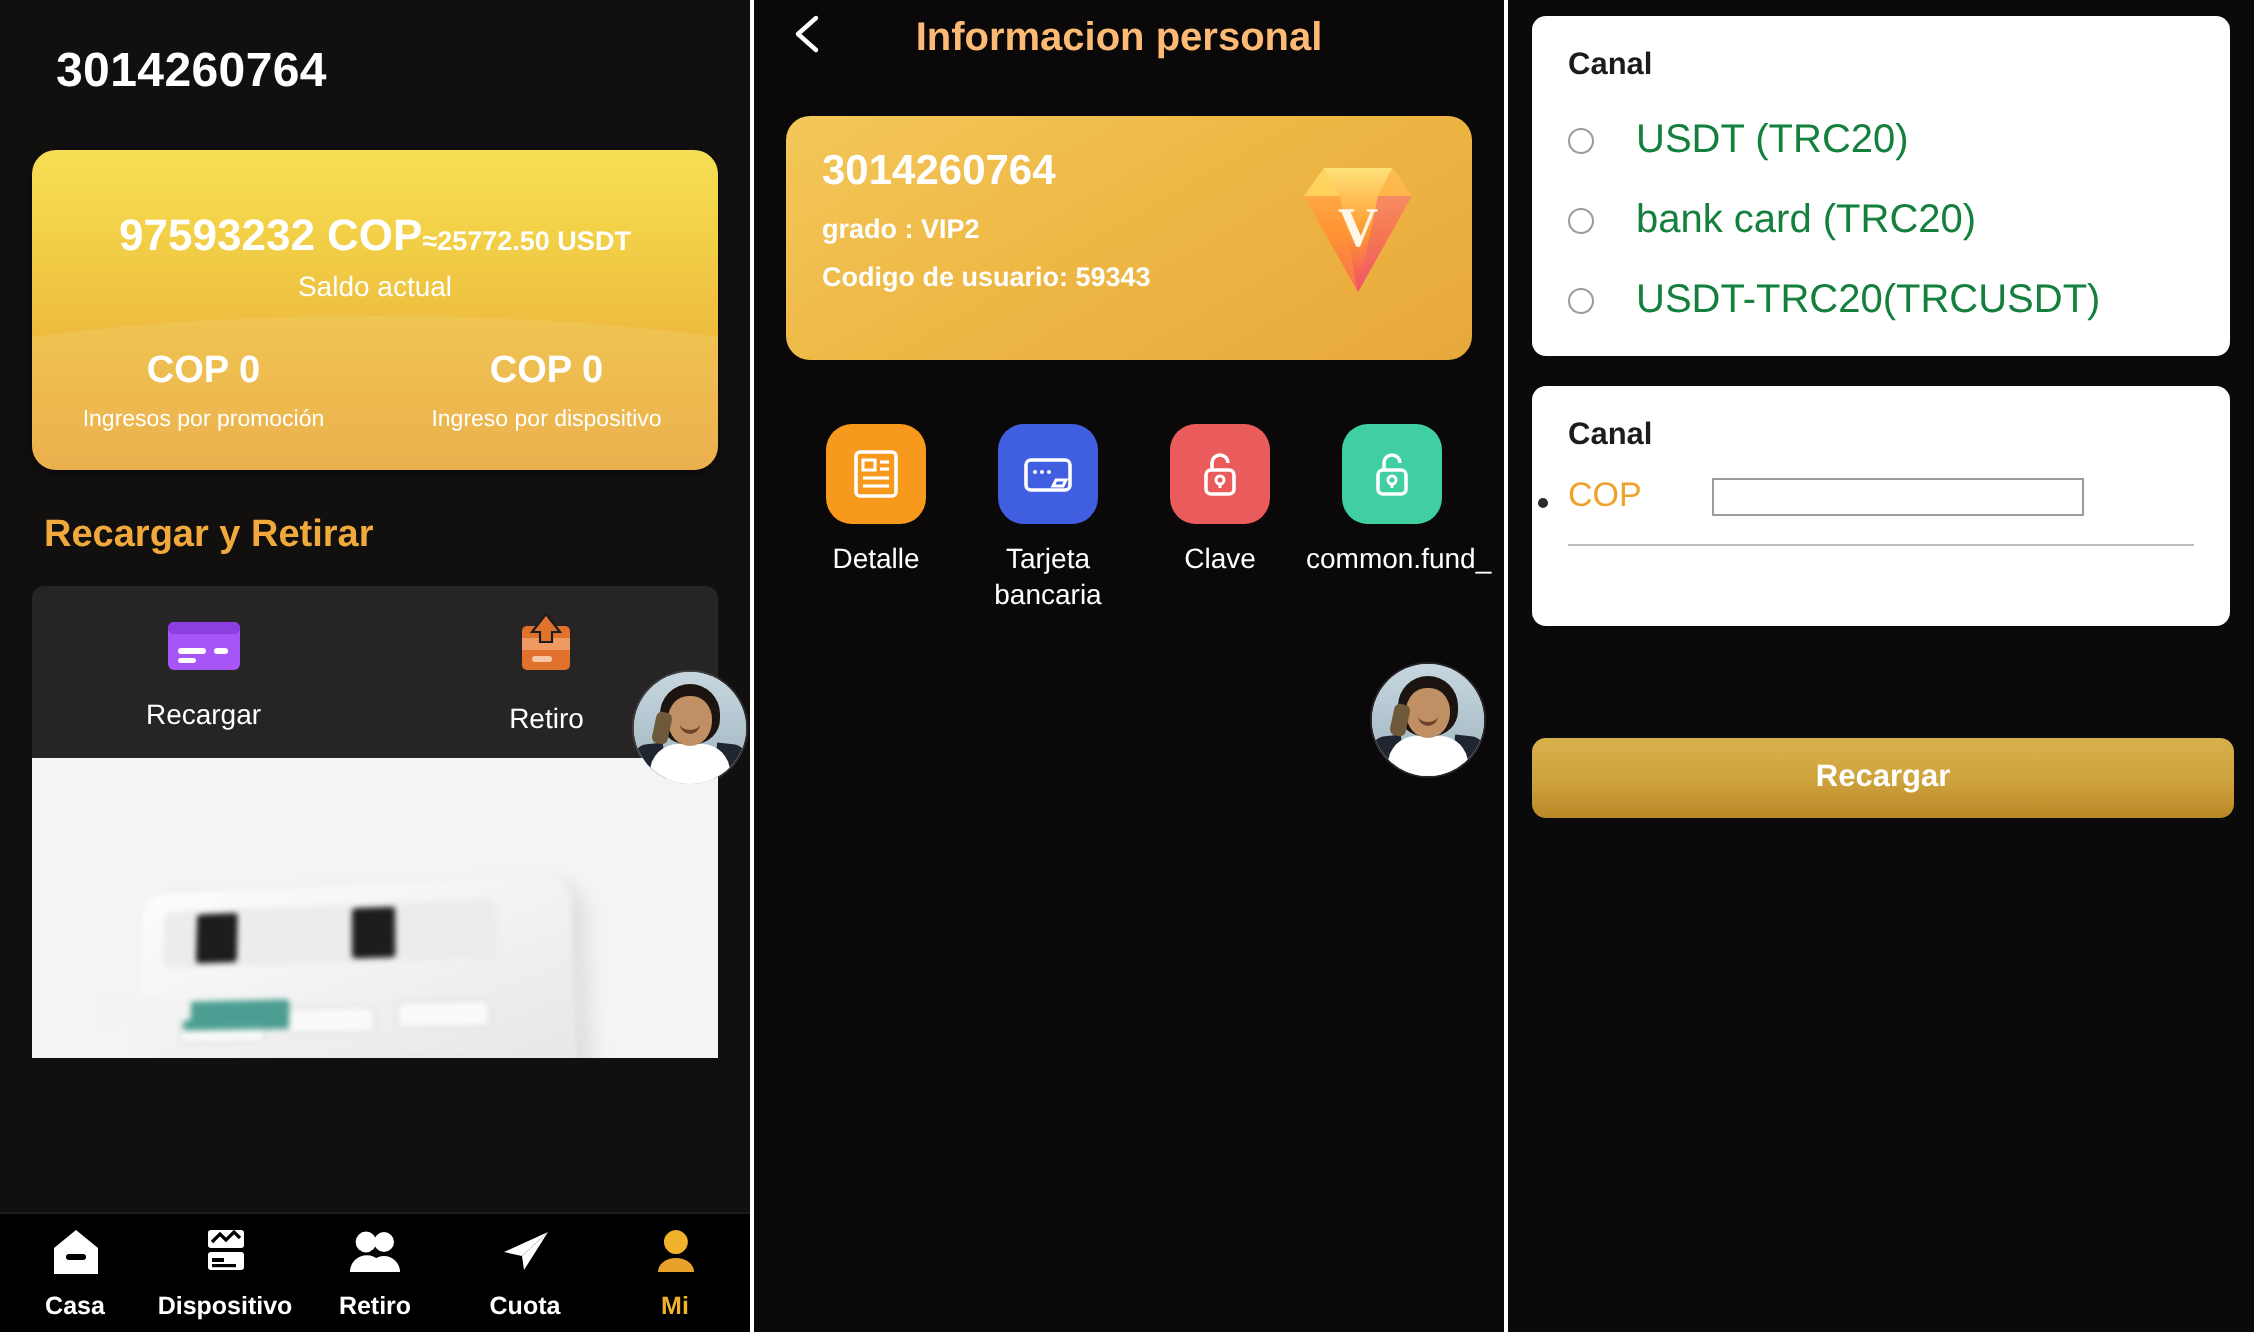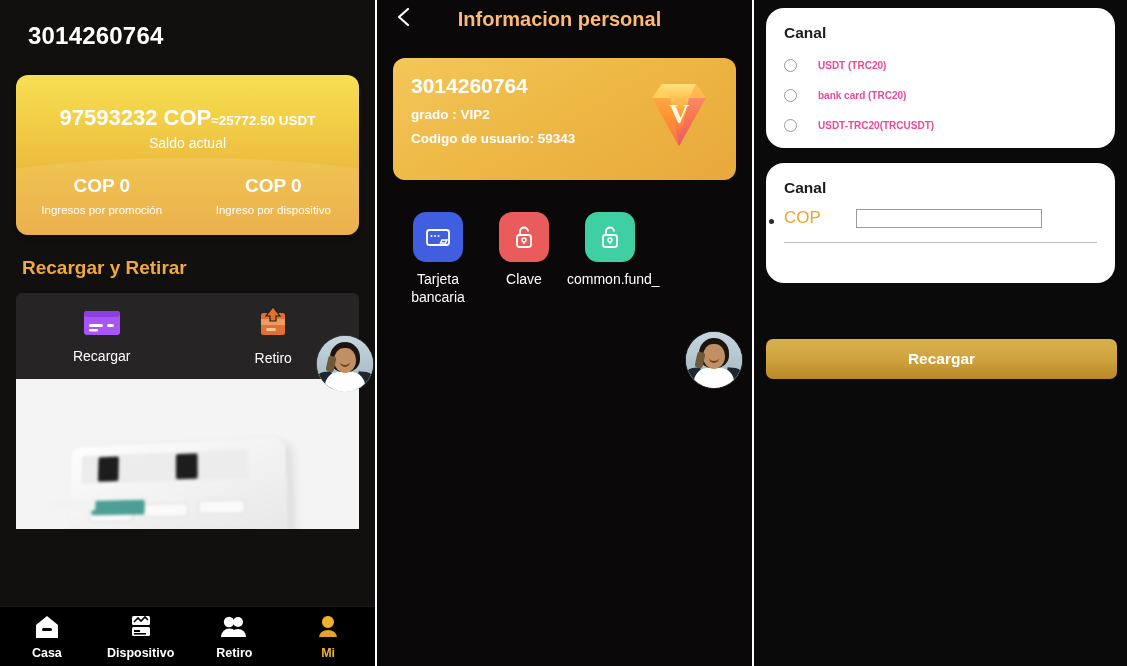--- a/index.html
+++ b/index.html
@@ -127,29 +127,29 @@
   .icon-grid{ display:flex; margin:32px 8px 0 18px; }
   .ig-item{ width:86px; text-align:center; }
   .ig-tile{
     width:50px; height:50px; border-radius:13px; margin:0 auto;
     display:flex; align-items:center; justify-content:center;
   }
   .ig-lbl{ margin-top:9px; font-size:14px; color:#fff; line-height:1.25; }
 
   
   .white-card{
-    margin:8px 12px 0 12px; background:#fff; border-radius:18px; padding:16px 18px;
+    margin:8px 12px 0 12px; background:#fff; border-radius:7px; padding:16px 18px;
   }
   .wc-title{ font-size:15.5px; font-weight:bold; color:#1c1c1c; }
   .radio-row{ display:flex; align-items:center; margin-top:17px; }
   .radio-dot{
     width:13px;height:13px;border:1px solid #9a9a9a;border-radius:50%;
     flex:0 0 13px; background:#fff;
   }
-  .radio-lbl{ margin-left:21px; font-size:10px; color:#ec4899;font-weight:bold; }
+  .radio-lbl{ margin-left:21px; font-size:20px; color:#15803d; }
   .cop-row{ display:flex; align-items:center; margin-top:11px; position:relative;}
   .cop-bullet{
     position:absolute; left:-15px; top:11px; width:5px;height:5px;border-radius:50%;background:#2b2b2b;
   }
   .cop-lbl{ font-size:17px; color:#f0a32c; width:72px; }
   .cop-input{
     width:186px; height:19px; border:1px solid #9b9b9b; background:#fff;
     font-size:12px; font-family:"Liberation Sans",sans-serif; padding:0 4px; color:#222; outline:none;
   }
   .cop-underline{ height:1px; background:#bdbdbd; margin-top:14px; }
@@ -260,20 +260,27 @@
         <span class="t-lbl">Dispositivo</span>
       </div>
       <div class="tab">
         <svg width="30" height="26" viewBox="0 0 30 26">
           <circle cx="19" cy="8" r="5" fill="#fff"></circle>
           <path d="M11 23 a8 8 0 0 1 16 0 Z" fill="#fff"></path>
           <circle cx="10" cy="8" r="5.2" fill="#fff"></circle>
           <path d="M2 23 a8.4 8.4 0 0 1 16.8 0 Z" fill="#fff"></path>
         </svg>
         <span class="t-lbl">Retiro</span>
+      </div>
+      <div class="tab">
+        <svg width="28" height="26" viewBox="0 0 28 26">
+          <path d="M25 3 L3 13 L12 15 L25 3 Z" fill="#fff"></path>
+          <path d="M25 3 L12 15 L13 22 L25 3 Z" fill="#fff"></path>
+        </svg>
+        <span class="t-lbl">Cuota</span>
       </div>
       <div class="tab active">
         <svg width="28" height="26" viewBox="0 0 28 26">
           <path d="M14 2 a6 6 0 1 1 -0.1 0 Z" fill="#f0b22c"></path>
           <path d="M5 23 a9 7 0 0 1 18 0 Z" fill="#e8a12a"></path>
         </svg>
         <span class="t-lbl">Mi</span>
       </div>
     </div>
   </div>
@@ -304,20 +311,33 @@
           <path d="M50 6 L60 20 L43 20 Z" fill="#ffb347" opacity=".8"></path>
           <path d="M24 20 L33 68 L6 20 Z" fill="#ff8f36" opacity=".55"></path>
           <path d="M43 20 L60 20 L33 68 Z" fill="#ef5f6e" opacity=".55"></path>
           <text x="33" y="45" font-family="Liberation Serif, serif" font-size="28" font-weight="bold" fill="#fff7e8" text-anchor="middle">V</text>
         </svg>
       </div>
     </div>
 
     <div class="icon-grid">
       <div class="ig-item">
+        <div class="ig-tile" style="background:#f7991c">
+          <svg width="28" height="28" viewBox="0 0 28 28">
+            <rect x="4" y="3" width="20" height="22" rx="2" fill="none" stroke="#fff" stroke-width="1.8"></rect>
+            <rect x="7.5" y="7" width="6" height="5" fill="none" stroke="#fff" stroke-width="1.5"></rect>
+            <line x1="16" y1="8" x2="20.5" y2="8" stroke="#fff" stroke-width="1.6"></line>
+            <line x1="16" y1="11.5" x2="20.5" y2="11.5" stroke="#fff" stroke-width="1.6"></line>
+            <line x1="7.5" y1="16" x2="20.5" y2="16" stroke="#fff" stroke-width="1.6"></line>
+            <line x1="7.5" y1="20" x2="20.5" y2="20" stroke="#fff" stroke-width="1.6"></line>
+          </svg>
+        </div>
+        <div class="ig-lbl">Detalle</div>
+      </div>
+      <div class="ig-item">
         <div class="ig-tile" style="background:#3f5fe0">
           <svg width="28" height="28" viewBox="0 0 28 28">
             <rect x="3" y="7" width="22" height="15" rx="2.5" fill="none" stroke="#fff" stroke-width="1.8"></rect>
             <circle cx="7.5" cy="13" r="1" fill="#fff"></circle>
               <circle cx="11" cy="13" r="1" fill="#fff"></circle>
               <circle cx="14.5" cy="13" r="1" fill="#fff"></circle>
             <path d="M18 17 L23 17 L21.5 20 L16.5 20 Z" fill="none" stroke="#fff" stroke-width="1.5"></path>
           </svg>
         </div>
         <div class="ig-lbl">Tarjeta bancaria</div>

